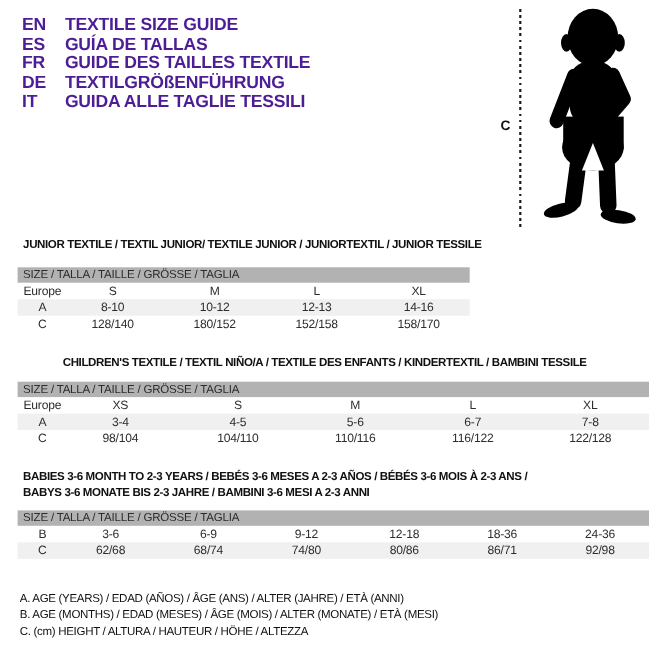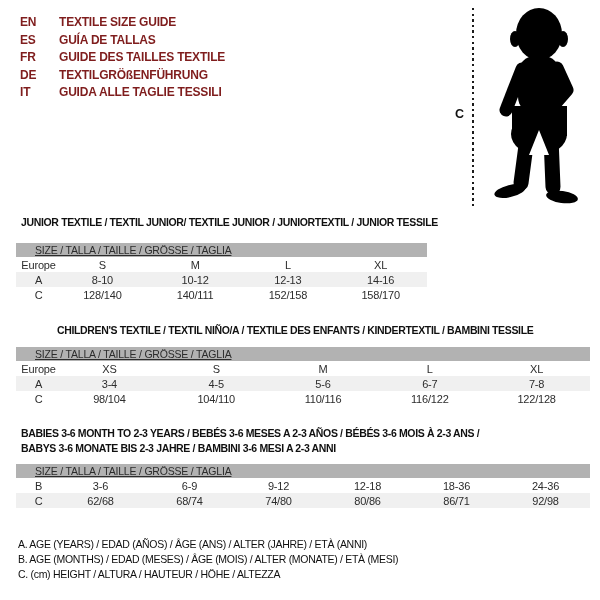--- a/index.html
+++ b/index.html
@@ -2,41 +2,41 @@
 <html><head>
 <meta charset="utf-8">
 <style>
   html,body{margin:0;padding:0;}
   body{
     width:600px;height:600px;position:relative;background:#ffffff;
     font-family:"Liberation Sans", sans-serif;color:#1b1b1b;overflow:hidden;
   }
 
   
-  .lang-block{position:absolute;left:20px;top:14px;font-weight:bold;font-size:12px;
-    line-height:17.5px;letter-spacing:-0.2px;color:#7f1d1d;}
+  .lang-block{position:absolute;left:20px;top:14px;font-weight:bold;font-size:16px;
+    line-height:17.5px;letter-spacing:-0.2px;color:#4c1d95;}
   .lang-row{display:flex;}
   .lang-code{width:39px;flex:0 0 39px;}
 
   
   .dash-line{position:absolute;left:472px;top:8px;width:2px;height:201px;
     background:repeating-linear-gradient(to bottom,#1b1b1b 0 2.5px,transparent 2.5px 5.6px);}
   .figure-c{position:absolute;left:455px;top:107px;font-weight:bold;font-size:12.5px;color:#111;}
 
   
   .title{position:absolute;left:21px;font-weight:bold;font-size:10.5px;
     letter-spacing:-0.35px;color:#101010;white-space:nowrap;line-height:15px;}
 
   
   .table{position:absolute;left:16px;}
   .t1{width:411px;top:243px;}
   .t2{width:574px;top:347px;}
   .t3{width:574px;top:464px;}
   .t-bar{height:14px;background:#b2b2b2;display:flex;align-items:center;
-    padding-left:19px;font-size:10.5px;letter-spacing:-0.2px;color:#2c2c2c;text-decoration:underline;}
+    padding-left:5px;font-size:10.5px;letter-spacing:-0.2px;color:#2c2c2c;}
   .t-row{display:grid;height:15px;align-items:center;font-size:11px;
     letter-spacing:-0.2px;color:#2d2d2d;}
   .t1 .t-row{grid-template-columns:40px repeat(4,1fr);}
   .t2 .t-row{grid-template-columns:40px repeat(5,1fr);}
   .t3 .t-row{grid-template-columns:40px repeat(6,1fr);}
   .t-row .lbl{padding-left:5px;text-align:center;}
   .t-row .c{text-align:center;}
   .zebra{background:#f0f0f0;}
 
   
@@ -102,21 +102,21 @@
   <div class="t-row zebra">
     <span class="lbl">A</span>
     <span class="c">8-10</span>
     <span class="c">10-12</span>
     <span class="c">12-13</span>
     <span class="c">14-16</span>
   </div>
   <div class="t-row">
     <span class="lbl">C</span>
     <span class="c">128/140</span>
-    <span class="c">140/111</span>
+    <span class="c">180/152</span>
     <span class="c">152/158</span>
     <span class="c">158/170</span>
   </div>
 </div>
 
 <div class="title" style="top:323px;margin-left:36px;">CHILDREN'S TEXTILE / TEXTIL NIÑO/A / TEXTILE DES ENFANTS / KINDERTEXTIL / BAMBINI TESSILE</div>
 <div class="table t2">
   <div class="t-bar">SIZE / TALLA / TAILLE / GRÖSSE / TAGLIA</div>
   <div class="t-row">
     <span class="lbl">Europe</span>

